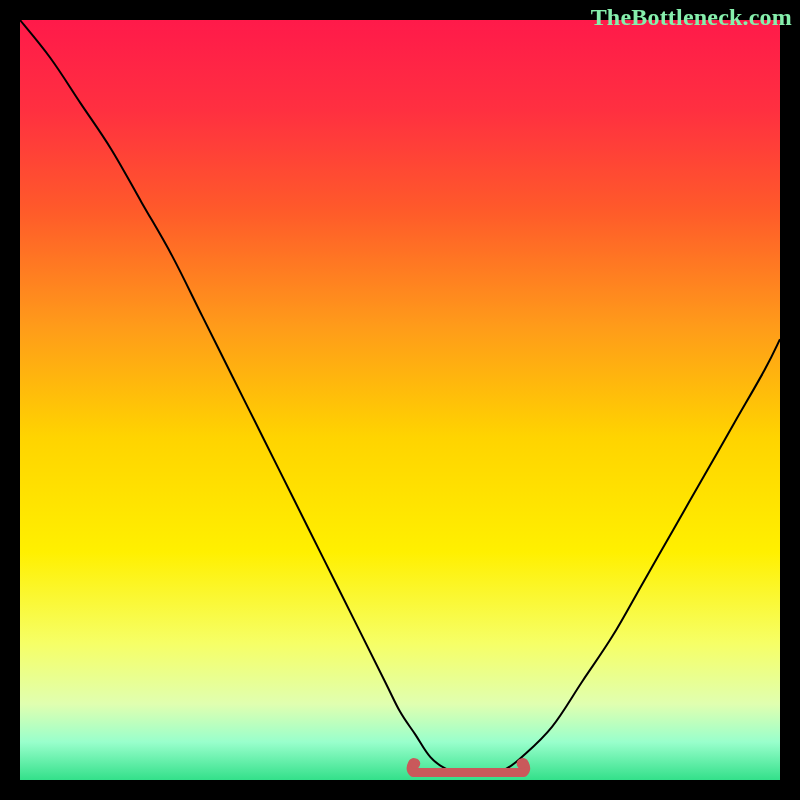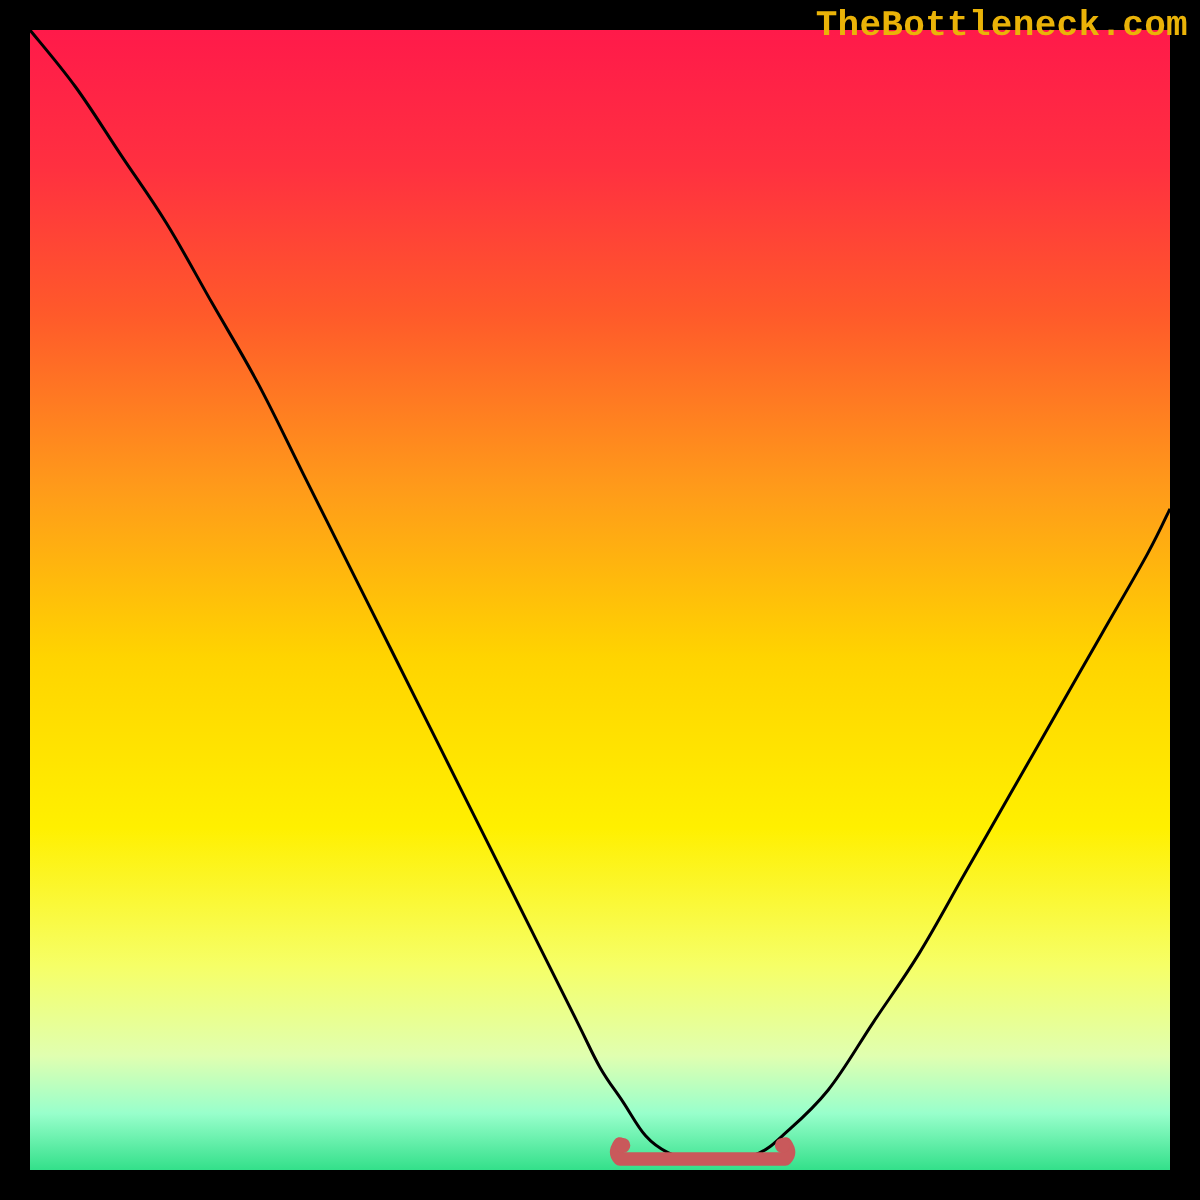--- a/index.html
+++ b/index.html
@@ -14,24 +14,24 @@
     position: absolute;
     left: 20px;
     top: 20px;
     width: 760px;
     height: 760px;
   }
   .watermark {
     position: absolute;
     top: 4px;
     right: 8px;
-    font-family: Liberation Mono, monospace;
+    font-family: Liberation Serif, serif;
     font-size: 24px;
     font-weight: bold;
-    color: #eab308;
+    color: #86efac;
     letter-spacing: 0.2px;
     z-index: 10;
     text-align: center;
   }
   svg { display: block; }
 </style>
 </head>
 <body>
 
 <div class="chart-container">

